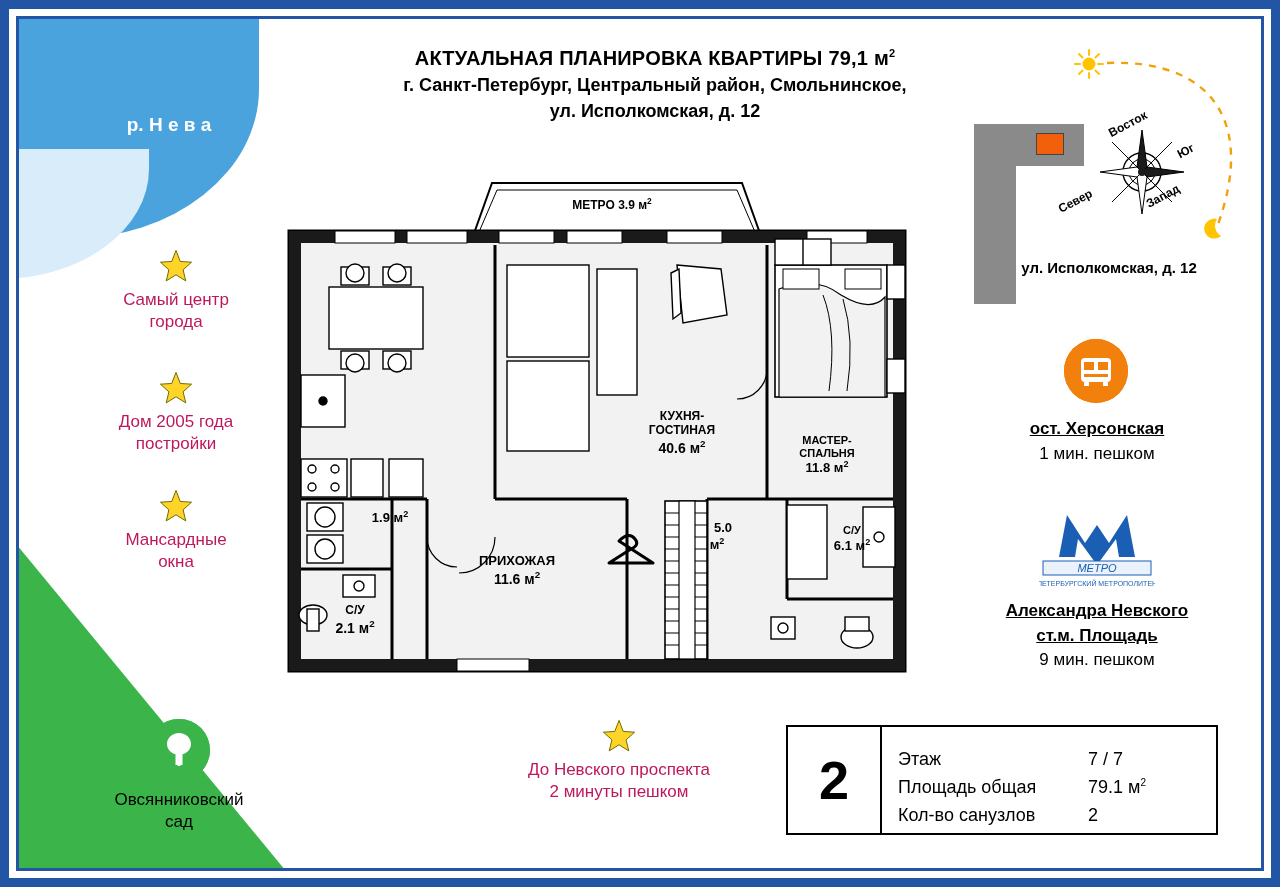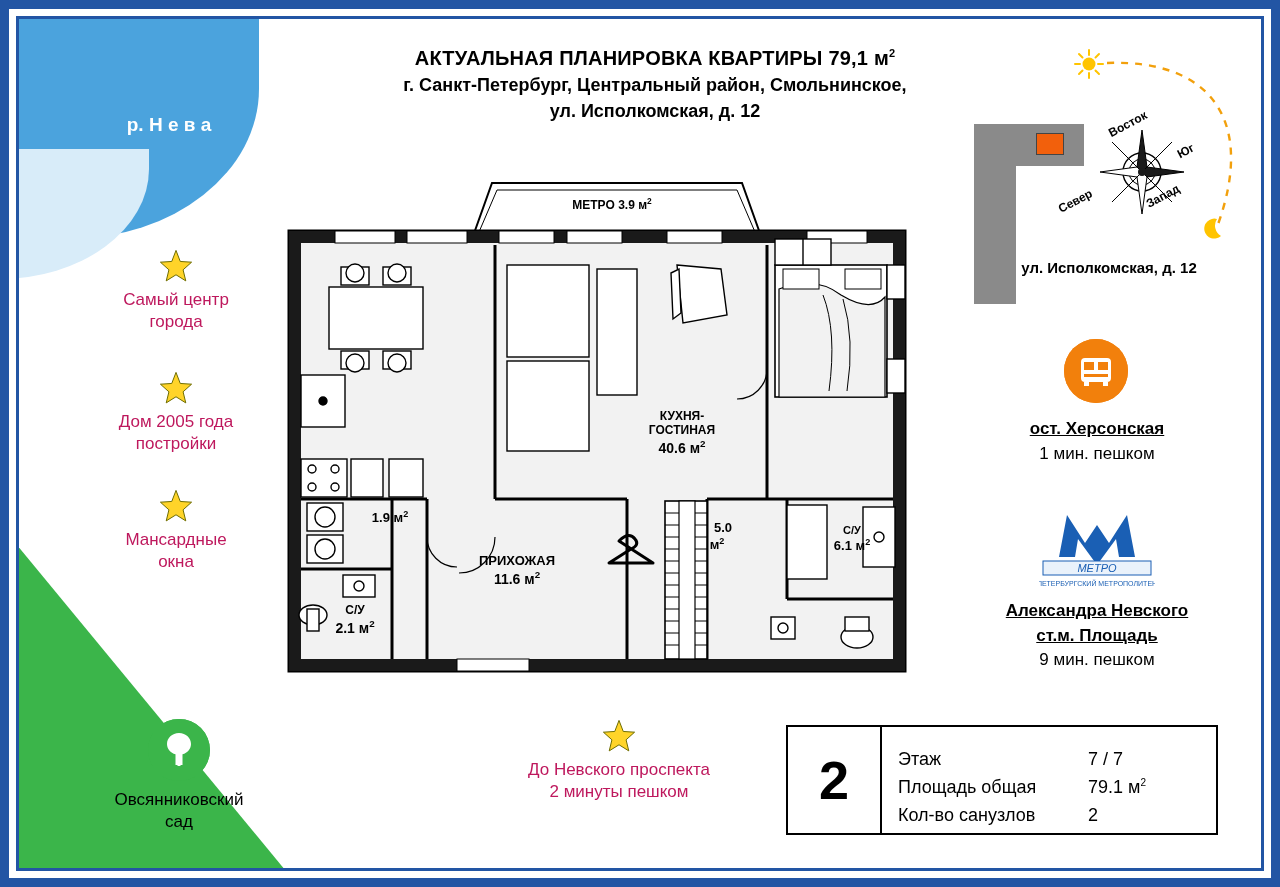--- a/index.html
+++ b/index.html
@@ -571,20 +571,25 @@
         <span>МЕТРО</span>
         <span>3.9 м</span><sup>2</sup>
       </div>
 
       <div class="roomlabel lbl-kitchen">
         <div style="white-space:pre-line;">КУХНЯ-
 ГОСТИНАЯ</div>
         <div class="area"><span>40.6 м</span><sup>2</sup></div>
       </div>
 
+      <div class="roomlabel lbl-master">
+        <div style="white-space:pre-line;">МАСТЕР-
+СПАЛЬНЯ</div>
+        <div class="area"><span>11.8 м</span><sup>2</sup></div>
+      </div>
 
       <div class="roomlabel lbl-hall">
         <div>ПРИХОЖАЯ</div>
         <div class="area"><span>11.6 м</span><sup>2</sup></div>
       </div>
 
       <div class="roomlabel lbl-su1">
         <span>1.9 м</span><sup>2</sup>
       </div>
 

